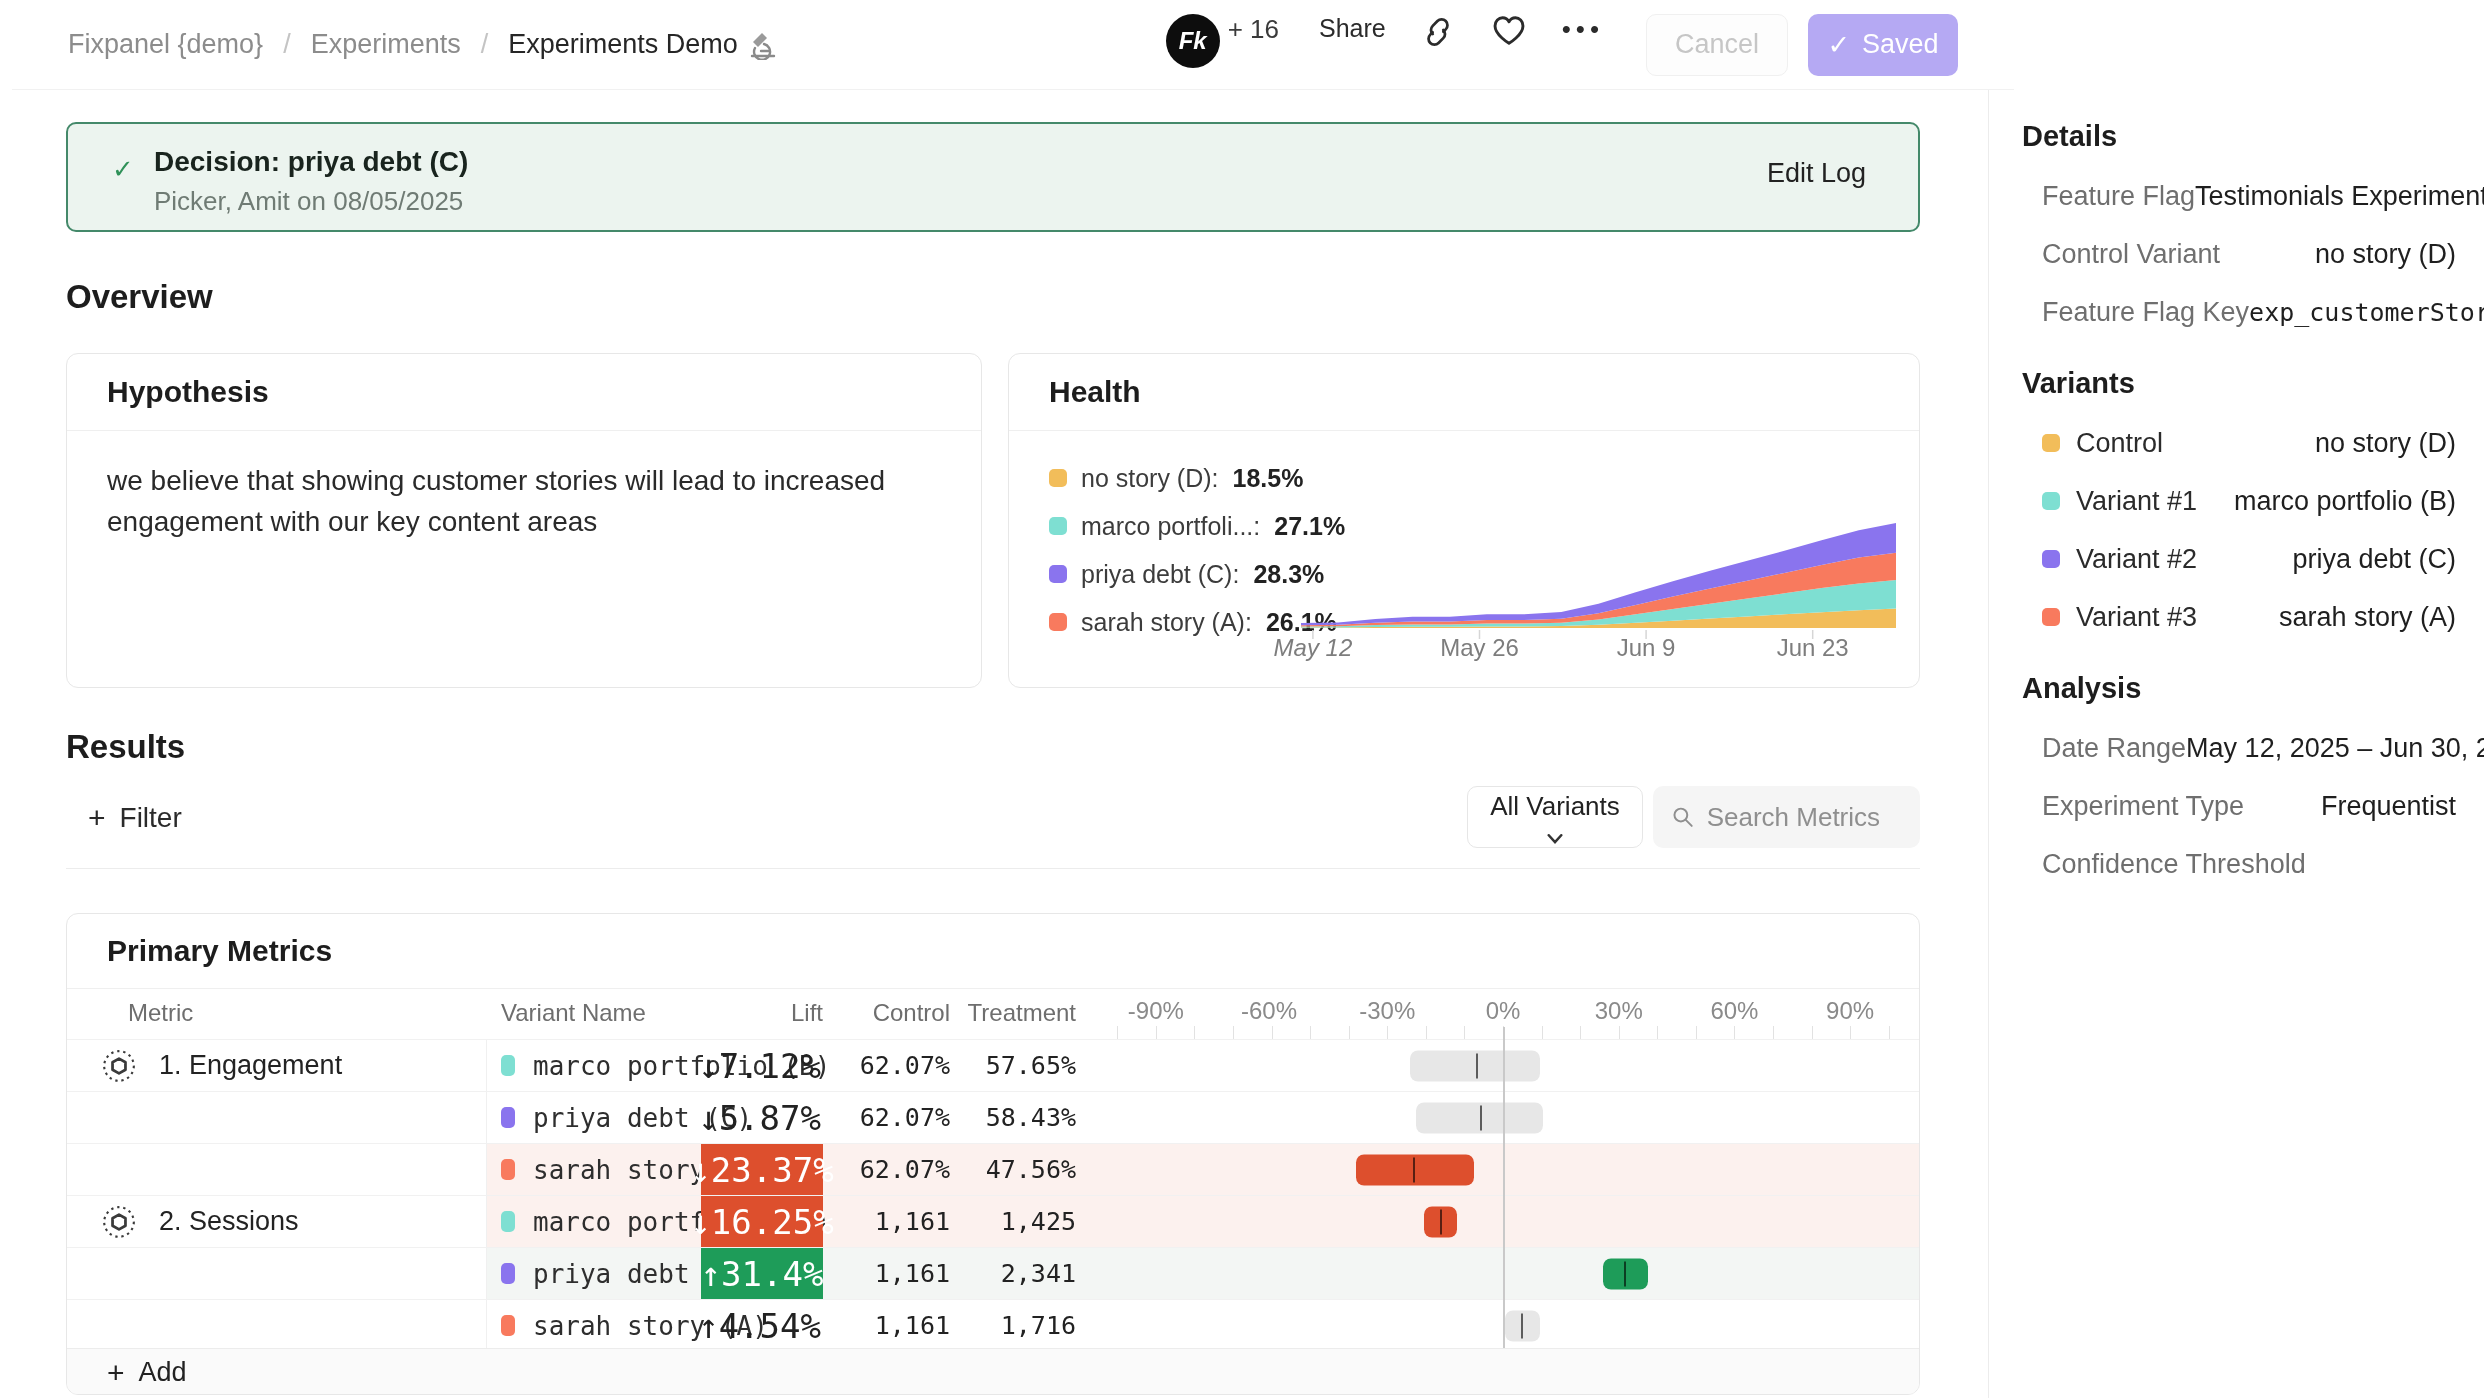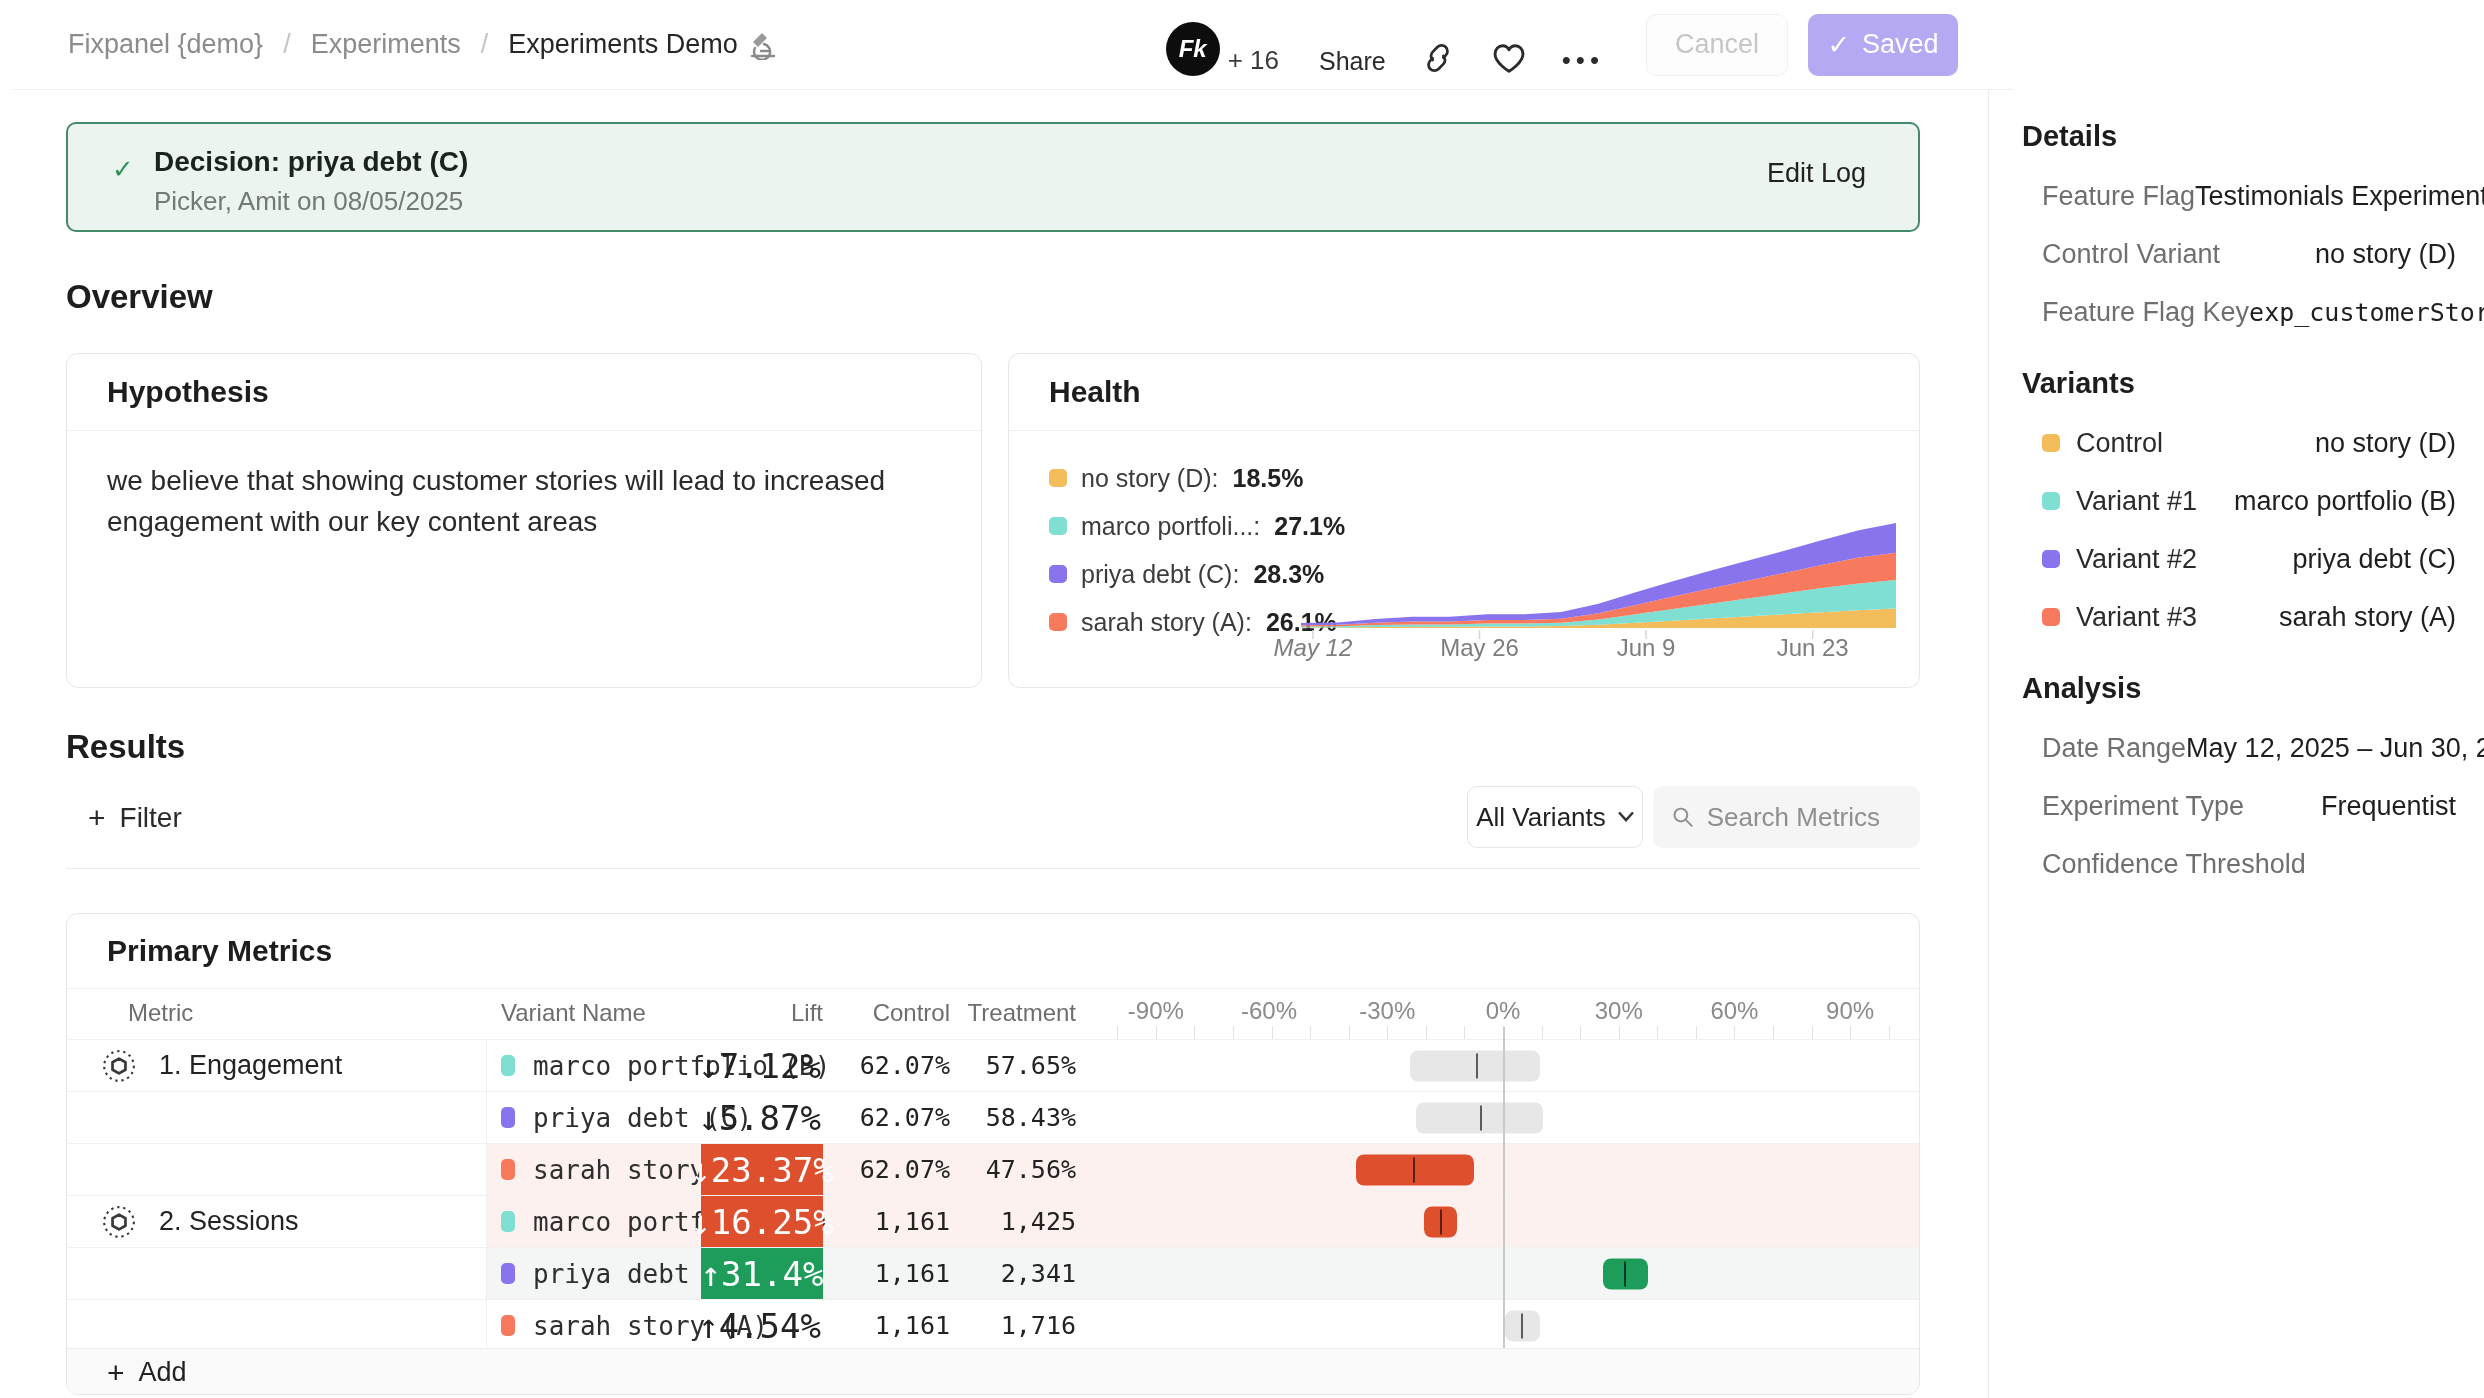--- a/index.html
+++ b/index.html
@@ -9,21 +9,21 @@
   .mono { font-family:"DejaVu Sans Mono", monospace; }
 
   
   .topbar { position:absolute; left:12px; top:0; width:2002px; height:90px;
             display:flex; align-items:center; justify-content:space-between;
             padding:2px 56px; border-bottom:1px solid #f1f1f1; background:#fff; }
   .crumbs { display:flex; align-items:center; gap:20px; font-size:27px; }
   .crumb { color:#8c8c8c; cursor:pointer; }
   .crumb-sep { color:#c4c4c4; }
   .crumb-current { color:#262626; font-weight:500; display:flex; align-items:center; gap:10px; }
-  .topbar-right { display:flex; align-items:flex-end; }
+  .topbar-right { display:flex; align-items:flex-start; }
   .avatar { width:54px; height:54px; border-radius:50%; background:#0d0d0d; color:#fff;
             display:flex; align-items:center; justify-content:center; font-weight:700;
             font-size:24px; font-style:italic; }
   .collab { font-size:26px; color:#3a3a3a; margin-left:8px; }
   .share { font-size:25px; font-weight:500; color:#2b2b2b; margin-left:40px; cursor:pointer; }
   .icon-btn { margin-left:34px; display:flex; align-items:center; cursor:pointer; color:#2b2b2b; }
   .dots { font-size:26px; letter-spacing:5px; color:#2b2b2b; }
   .btn-cancel { margin-left:42px; width:142px; height:62px; border:1px solid #f0f0f0; border-radius:10px;
                 background:#fdfdfd; color:#c6c6c6; font-size:27px; display:flex; align-items:center;
                 justify-content:center; cursor:pointer; }
@@ -60,21 +60,21 @@
   .health-chart { position:absolute; left:292px; top:88px; width:595px; height:230px; }
   .health-chart svg { position:absolute; left:0; top:0; }
   .axis-label { position:absolute; top:192px; transform:translateX(-50%); font-size:24px; color:#7d7d7d; white-space:nowrap; }
 
   
   .filter-btn { position:absolute; left:88px; top:790px; height:56px; display:flex; align-items:center;
                 gap:14px; font-size:28px; font-weight:500; color:#2a2a2a; cursor:pointer; }
   .plus { font-size:30px; font-weight:400; }
   .variants-dd { position:absolute; left:1467px; top:786px; width:176px; height:62px; background:#fff;
                  border:1px solid #e6e6e6; border-radius:10px; display:flex; align-items:center;
-                 justify-content:center; gap:12px; font-size:26px; font-weight:500; color:#222; cursor:pointer; }
+                 justify-content:center; gap:12px; font-size:26px; font-weight:500; color:#222; cursor:pointer;flex-direction:column; }
   .search-box { position:absolute; left:1653px; top:786px; width:267px; height:62px; background:#f5f5f5;
                 border-radius:10px; display:flex; align-items:center; padding:0 18px; gap:12px; }
   .search-box input { border:none; outline:none; background:transparent; font-size:26px; color:#444;
                       width:100%; font-family:"Liberation Sans", sans-serif; }
   .search-box input::placeholder { color:#8f8f8f; }
   .rule { position:absolute; left:66px; top:868px; width:1854px; height:1px; background:#ececec; }
 
   
   .card-pm { left:66px; top:913px; width:1854px; height:482px; overflow:hidden; }
   .pm-head { height:75px; border-bottom:1px solid #efefef; display:flex; align-items:center;

